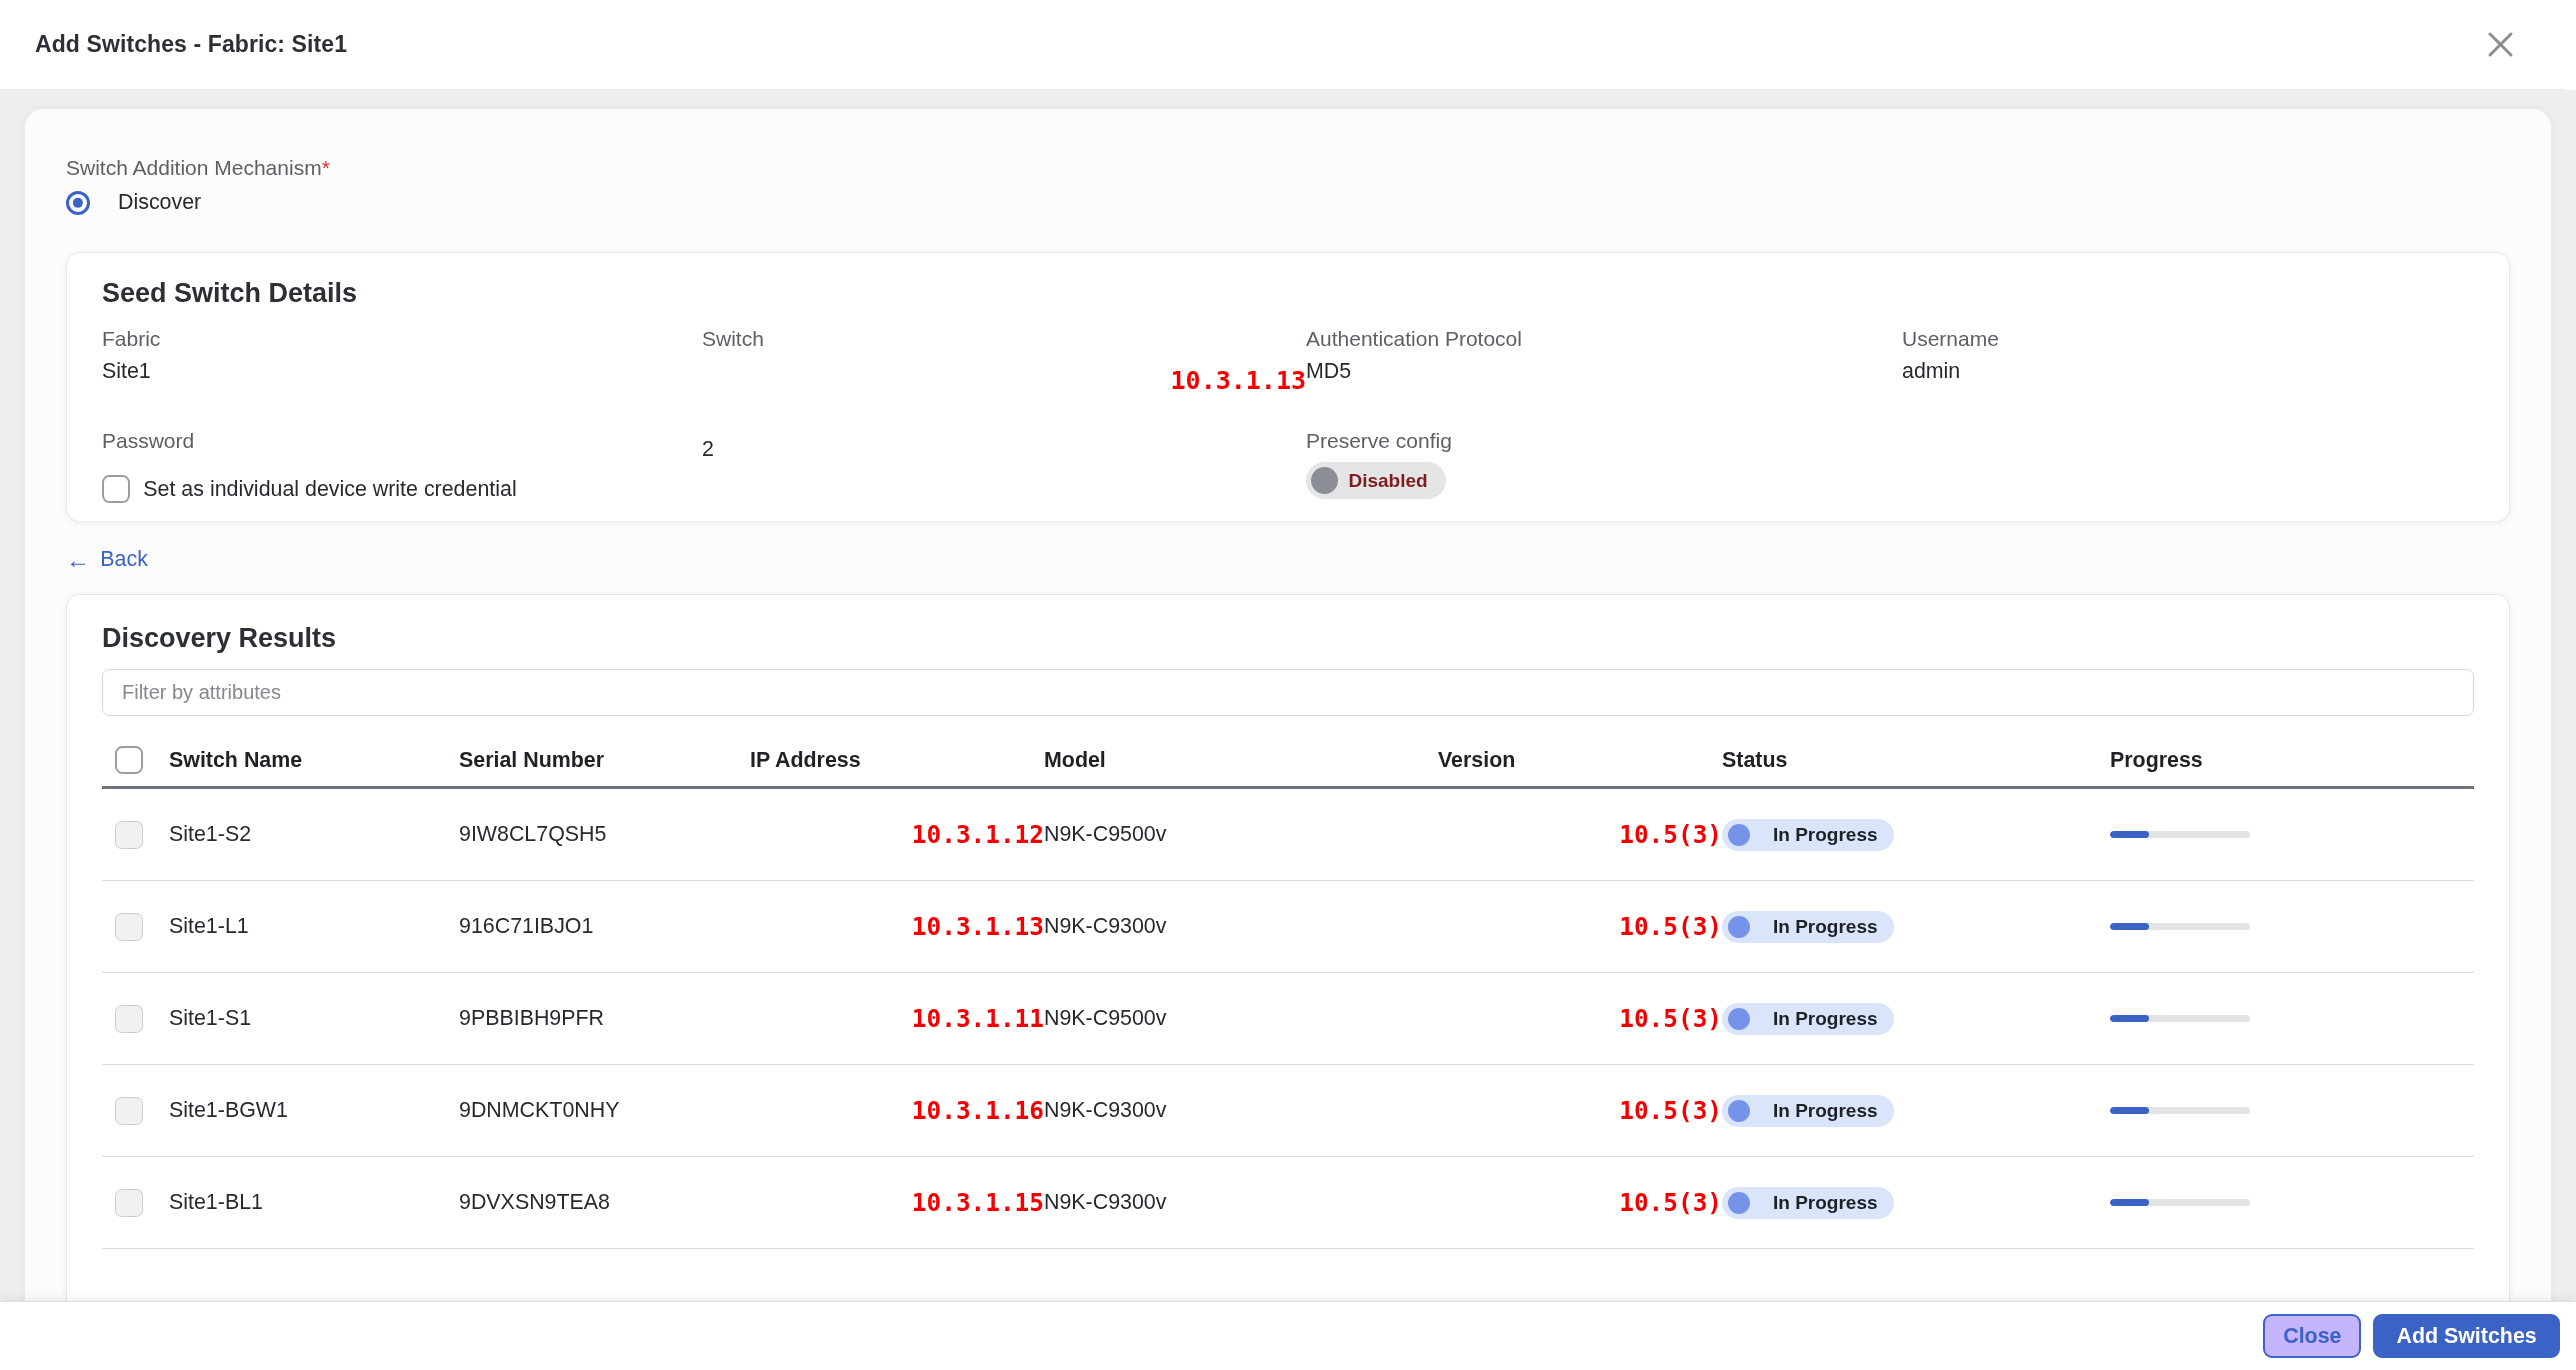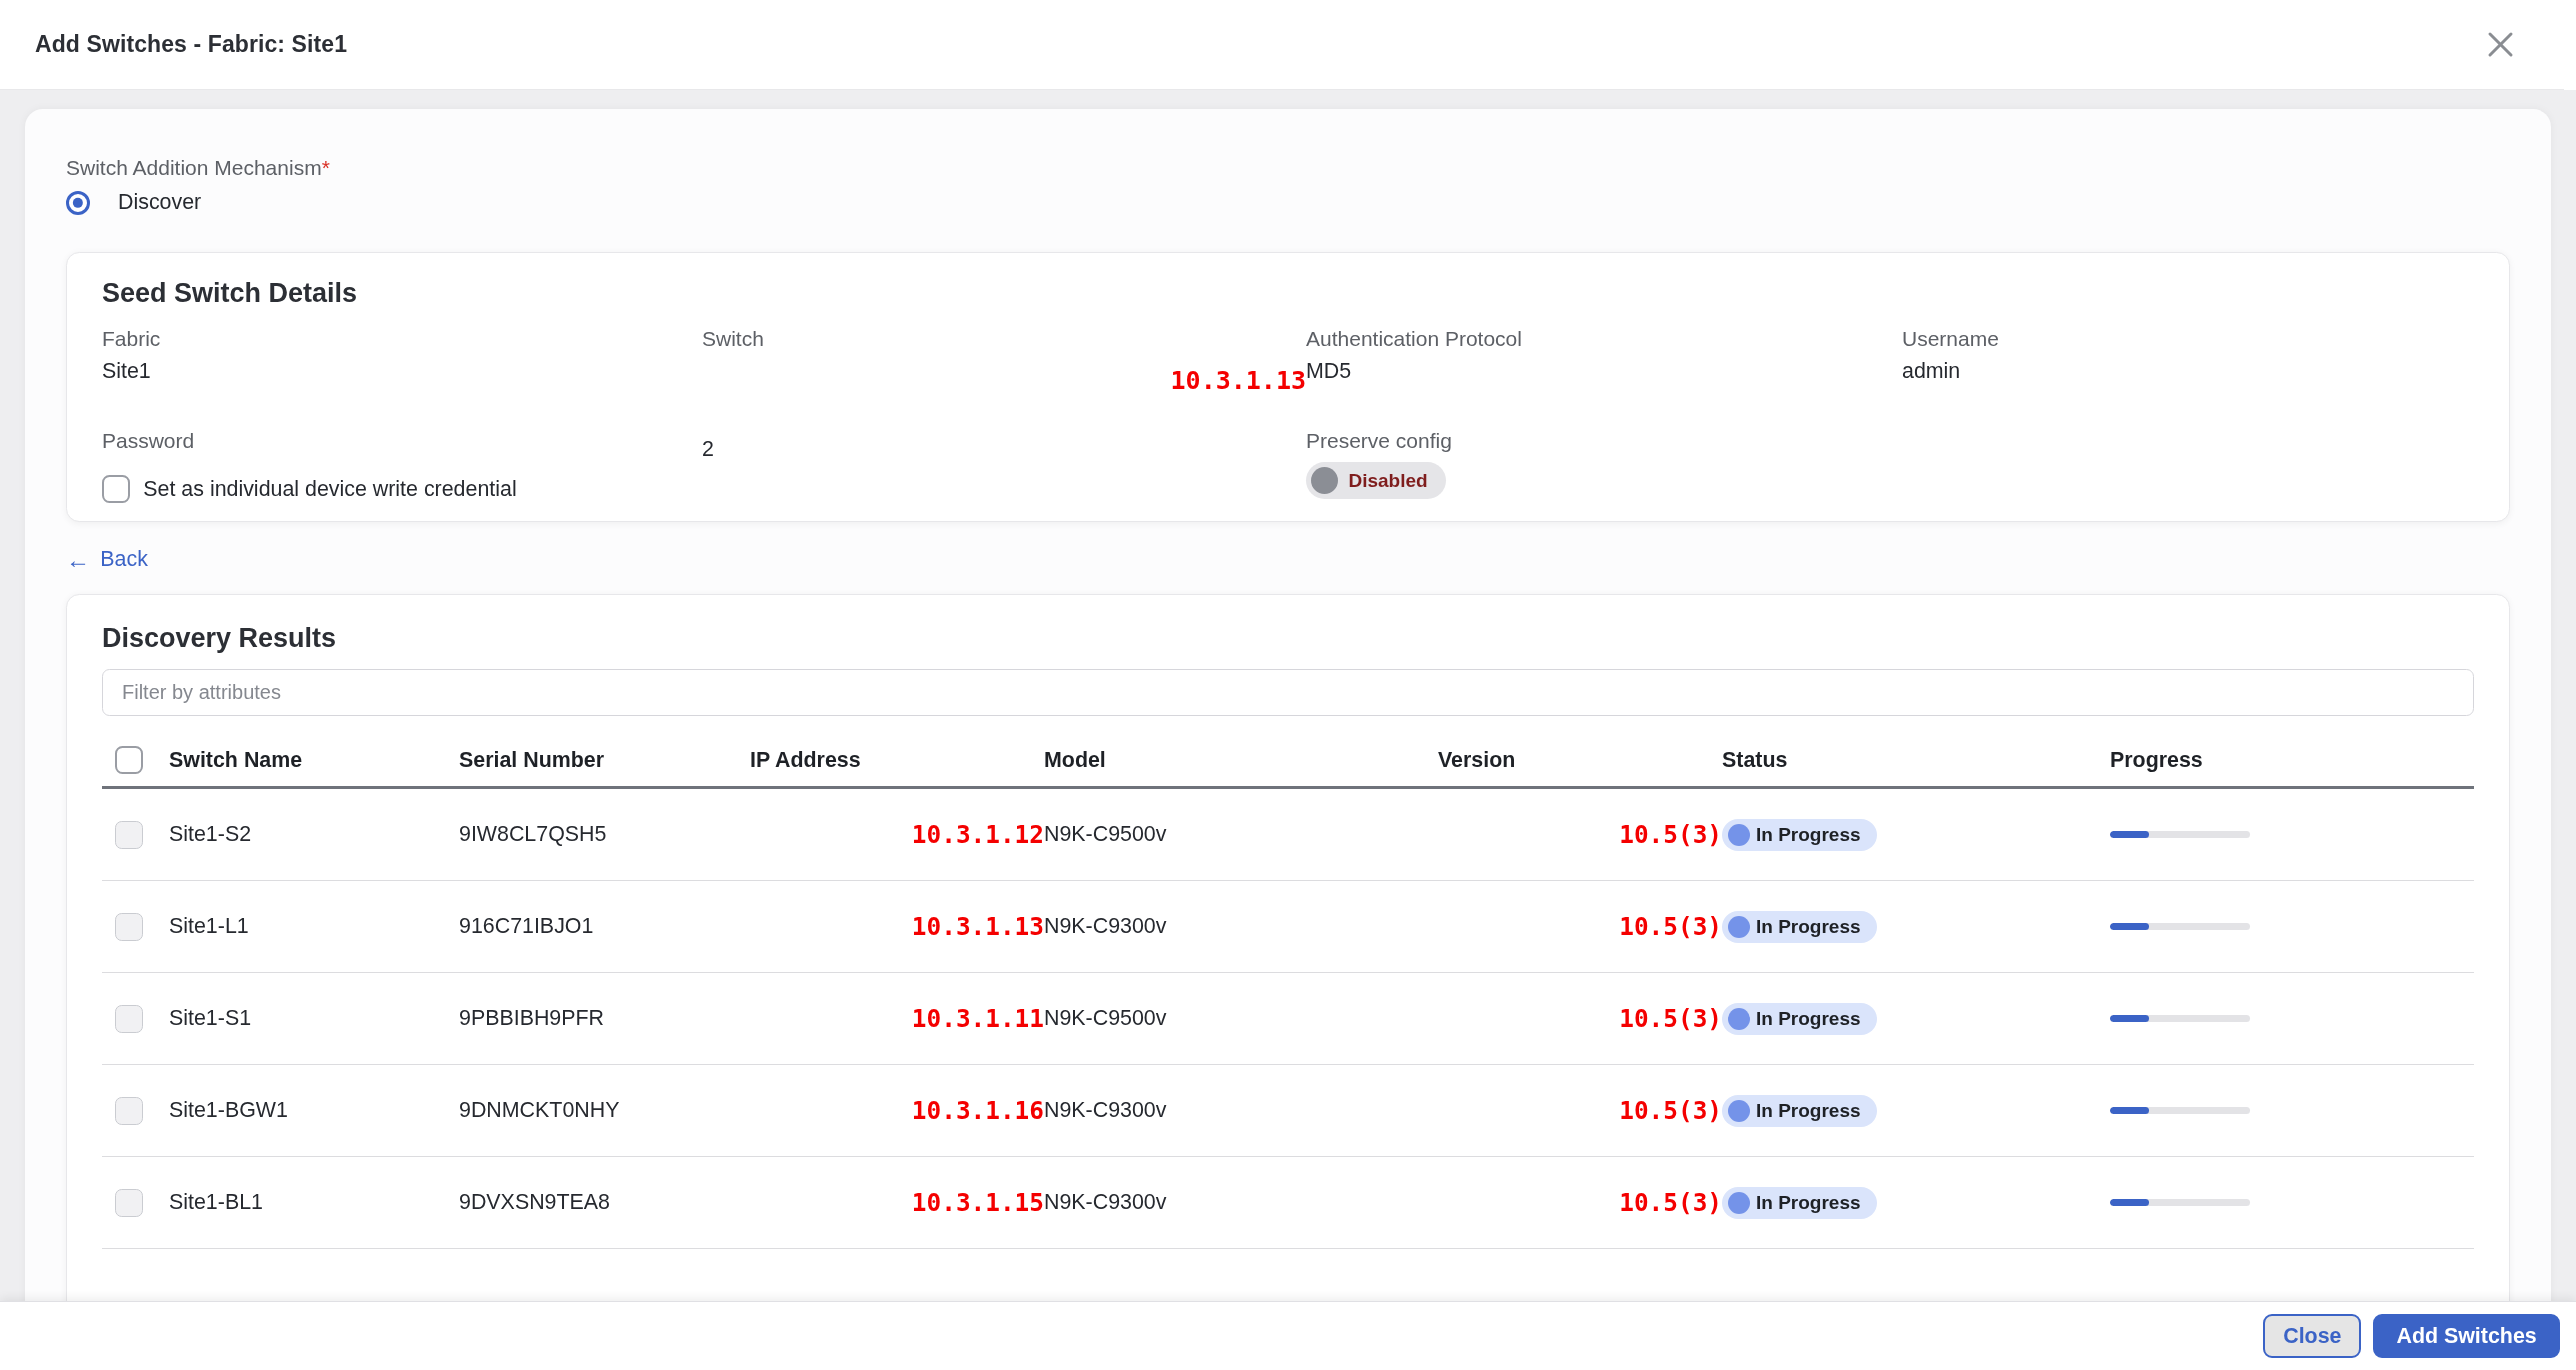--- a/index.html
+++ b/index.html
@@ -75,35 +75,35 @@
   .table{margin-top:18px;}
   .t-row{display:grid;grid-template-columns:67px 290px 291px 294px 394px 284px 388px 1fr;
     align-items:center;}
   .t-head{height:55px;border-bottom:3.7px solid #6f737b;}
   .t-head .h-cell{font-size:21.4px;font-weight:bold;color:#1e2126;}
   .t-body .t-row{height:92px;border-bottom:1.5px solid #dcdcdf;}
   .cell{font-size:21.4px;color:#26292f;}
   .cell.red{font-size:24.4px;color:var(--alert-red);font-weight:bold;}
   .checkbox.row-cb{background:#f1f1f3;border:1.5px solid #caccd1;border-radius:6.7px;}
 
-  .badge{display:inline-flex;align-items:center;gap:6px;background:var(--badge-bg);
+  .badge{display:inline-flex;align-items:center;gap:23px;background:var(--badge-bg);
     border-radius:738px;padding:5.2px 16.3px 5.2px 6px;}
   .badge-dot{width:22px;height:22px;border-radius:50%;background:var(--badge-dot);}
   .badge-text{font-size:19px;font-weight:600;color:#1e2126;}
 
   .progress{width:140px;height:7.4px;border-radius:3.7px;background:var(--progress-track);overflow:hidden;}
   .progress-fill{height:100%;border-radius:3.7px;background:var(--accent-blue);}
 
   
   .footer{position:absolute;left:0;right:0;bottom:0;height:69px;background:#fff;
     border-top:1.5px solid #e0e0e4;box-shadow:0 -3px 9px rgba(0,0,0,.07);
     display:flex;align-items:center;justify-content:flex-end;gap:12px;padding-right:16.3px;z-index:40;}
   .btn{font-family:"Liberation Sans",sans-serif;font-size:21.4px;font-weight:bold;
     border-radius:9px;cursor:pointer;}
-  .btn-outline{color:var(--accent-blue);background:#e5e5e5;border:2.2px solid var(--accent-blue);
+  .btn-outline{color:var(--accent-blue);background:#c4b5fd;border:2.2px solid var(--accent-blue);
     padding:7.4px 18px;}
   .btn-filled{color:#fff;background:var(--accent-blue);border:2.2px solid var(--accent-blue);
     padding:7.4px 21px;}
 </style>
 </head>
 <body>
 
 <div class="titlebar">
   <h1>Add Switches - Fabric: Site1</h1>
   <button class="close-btn">

